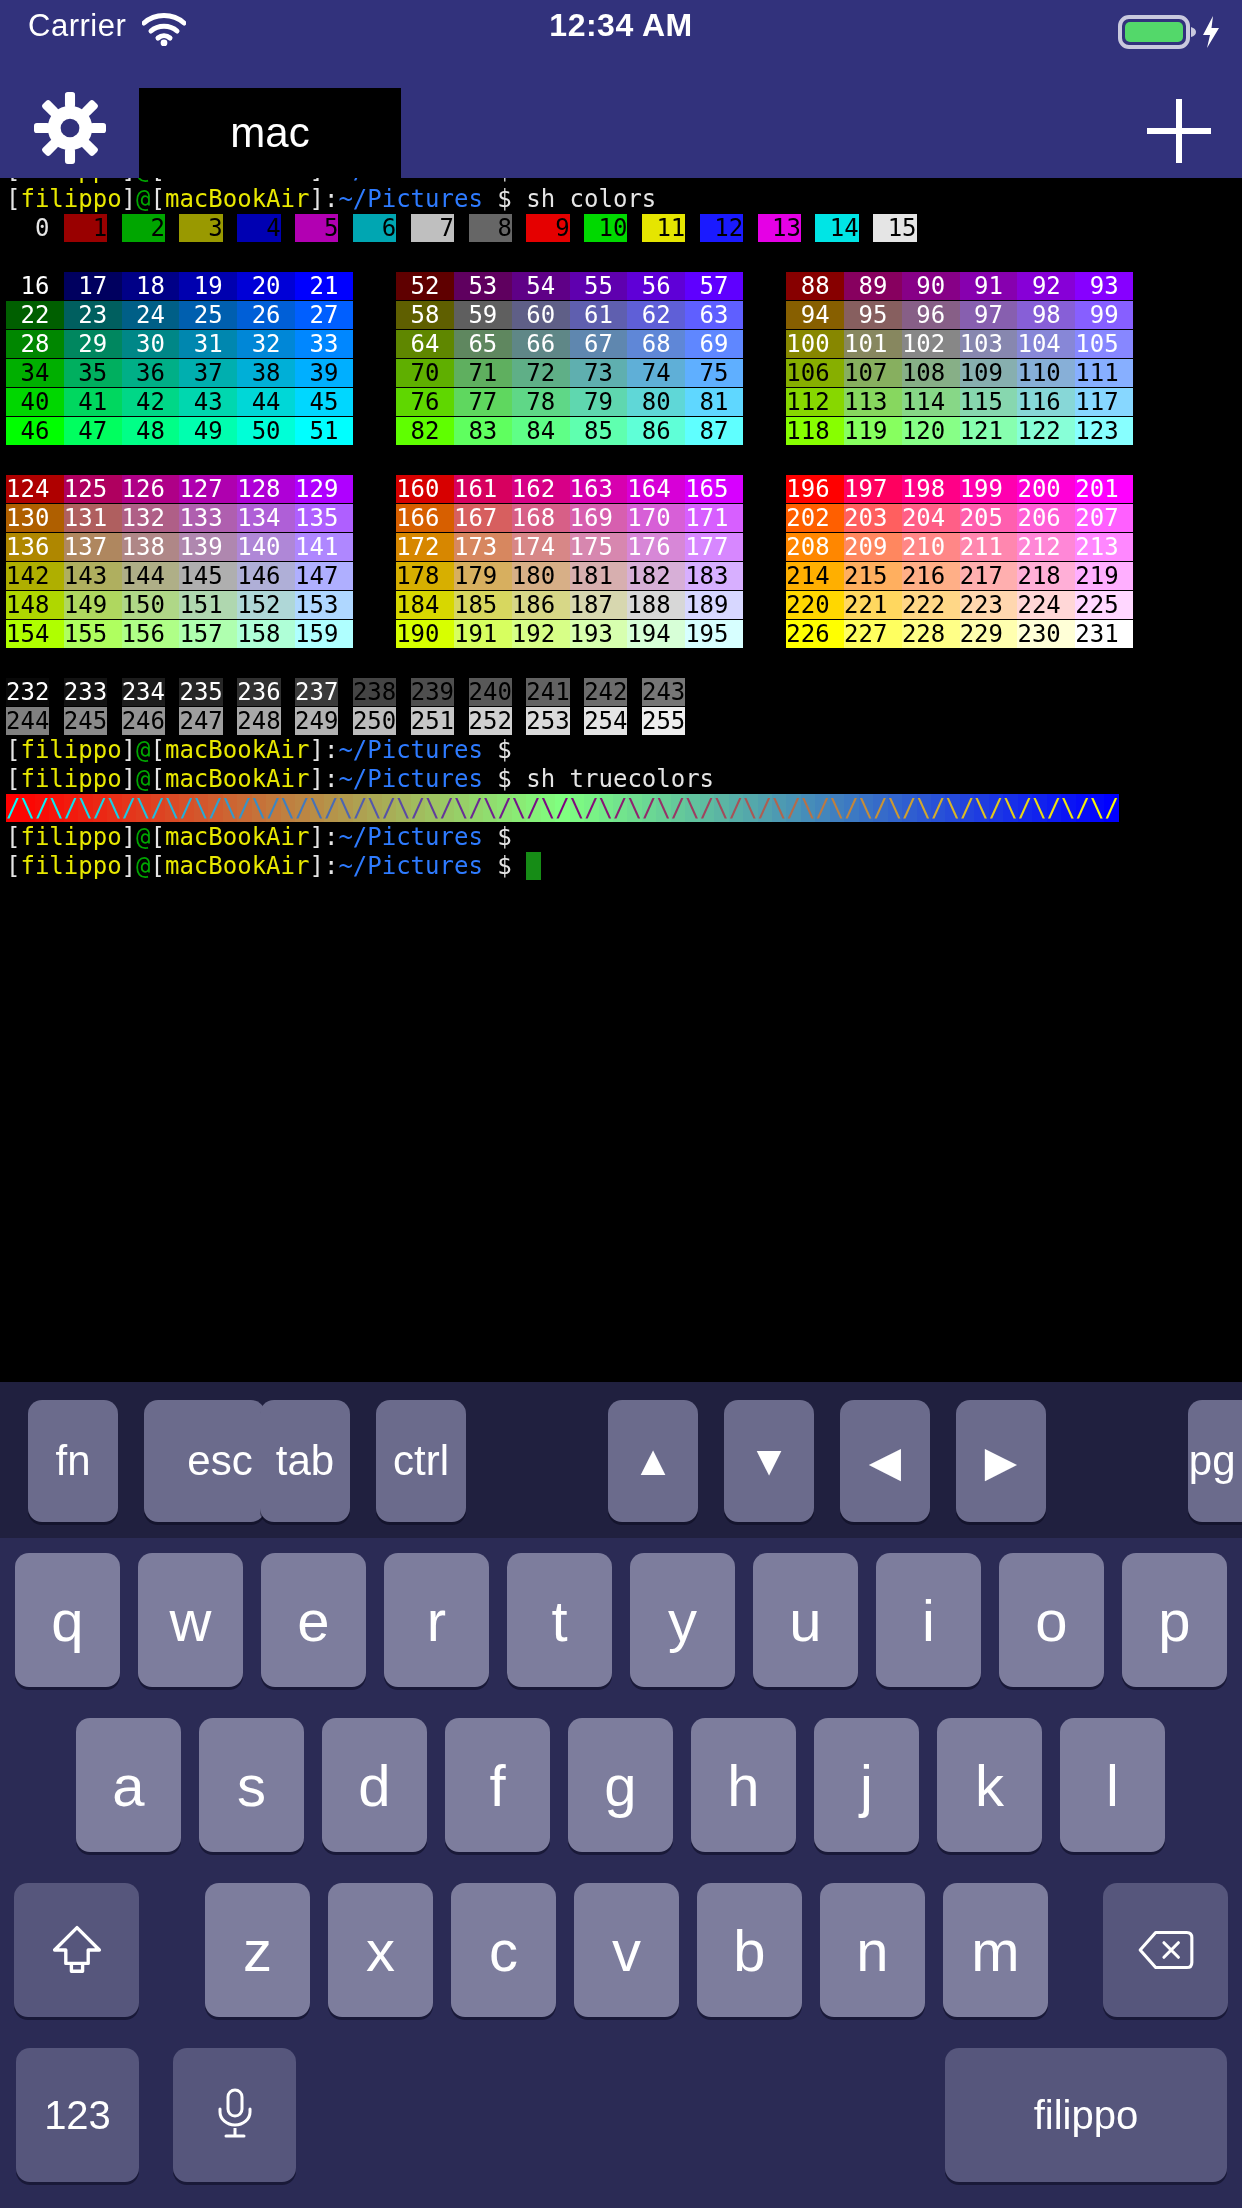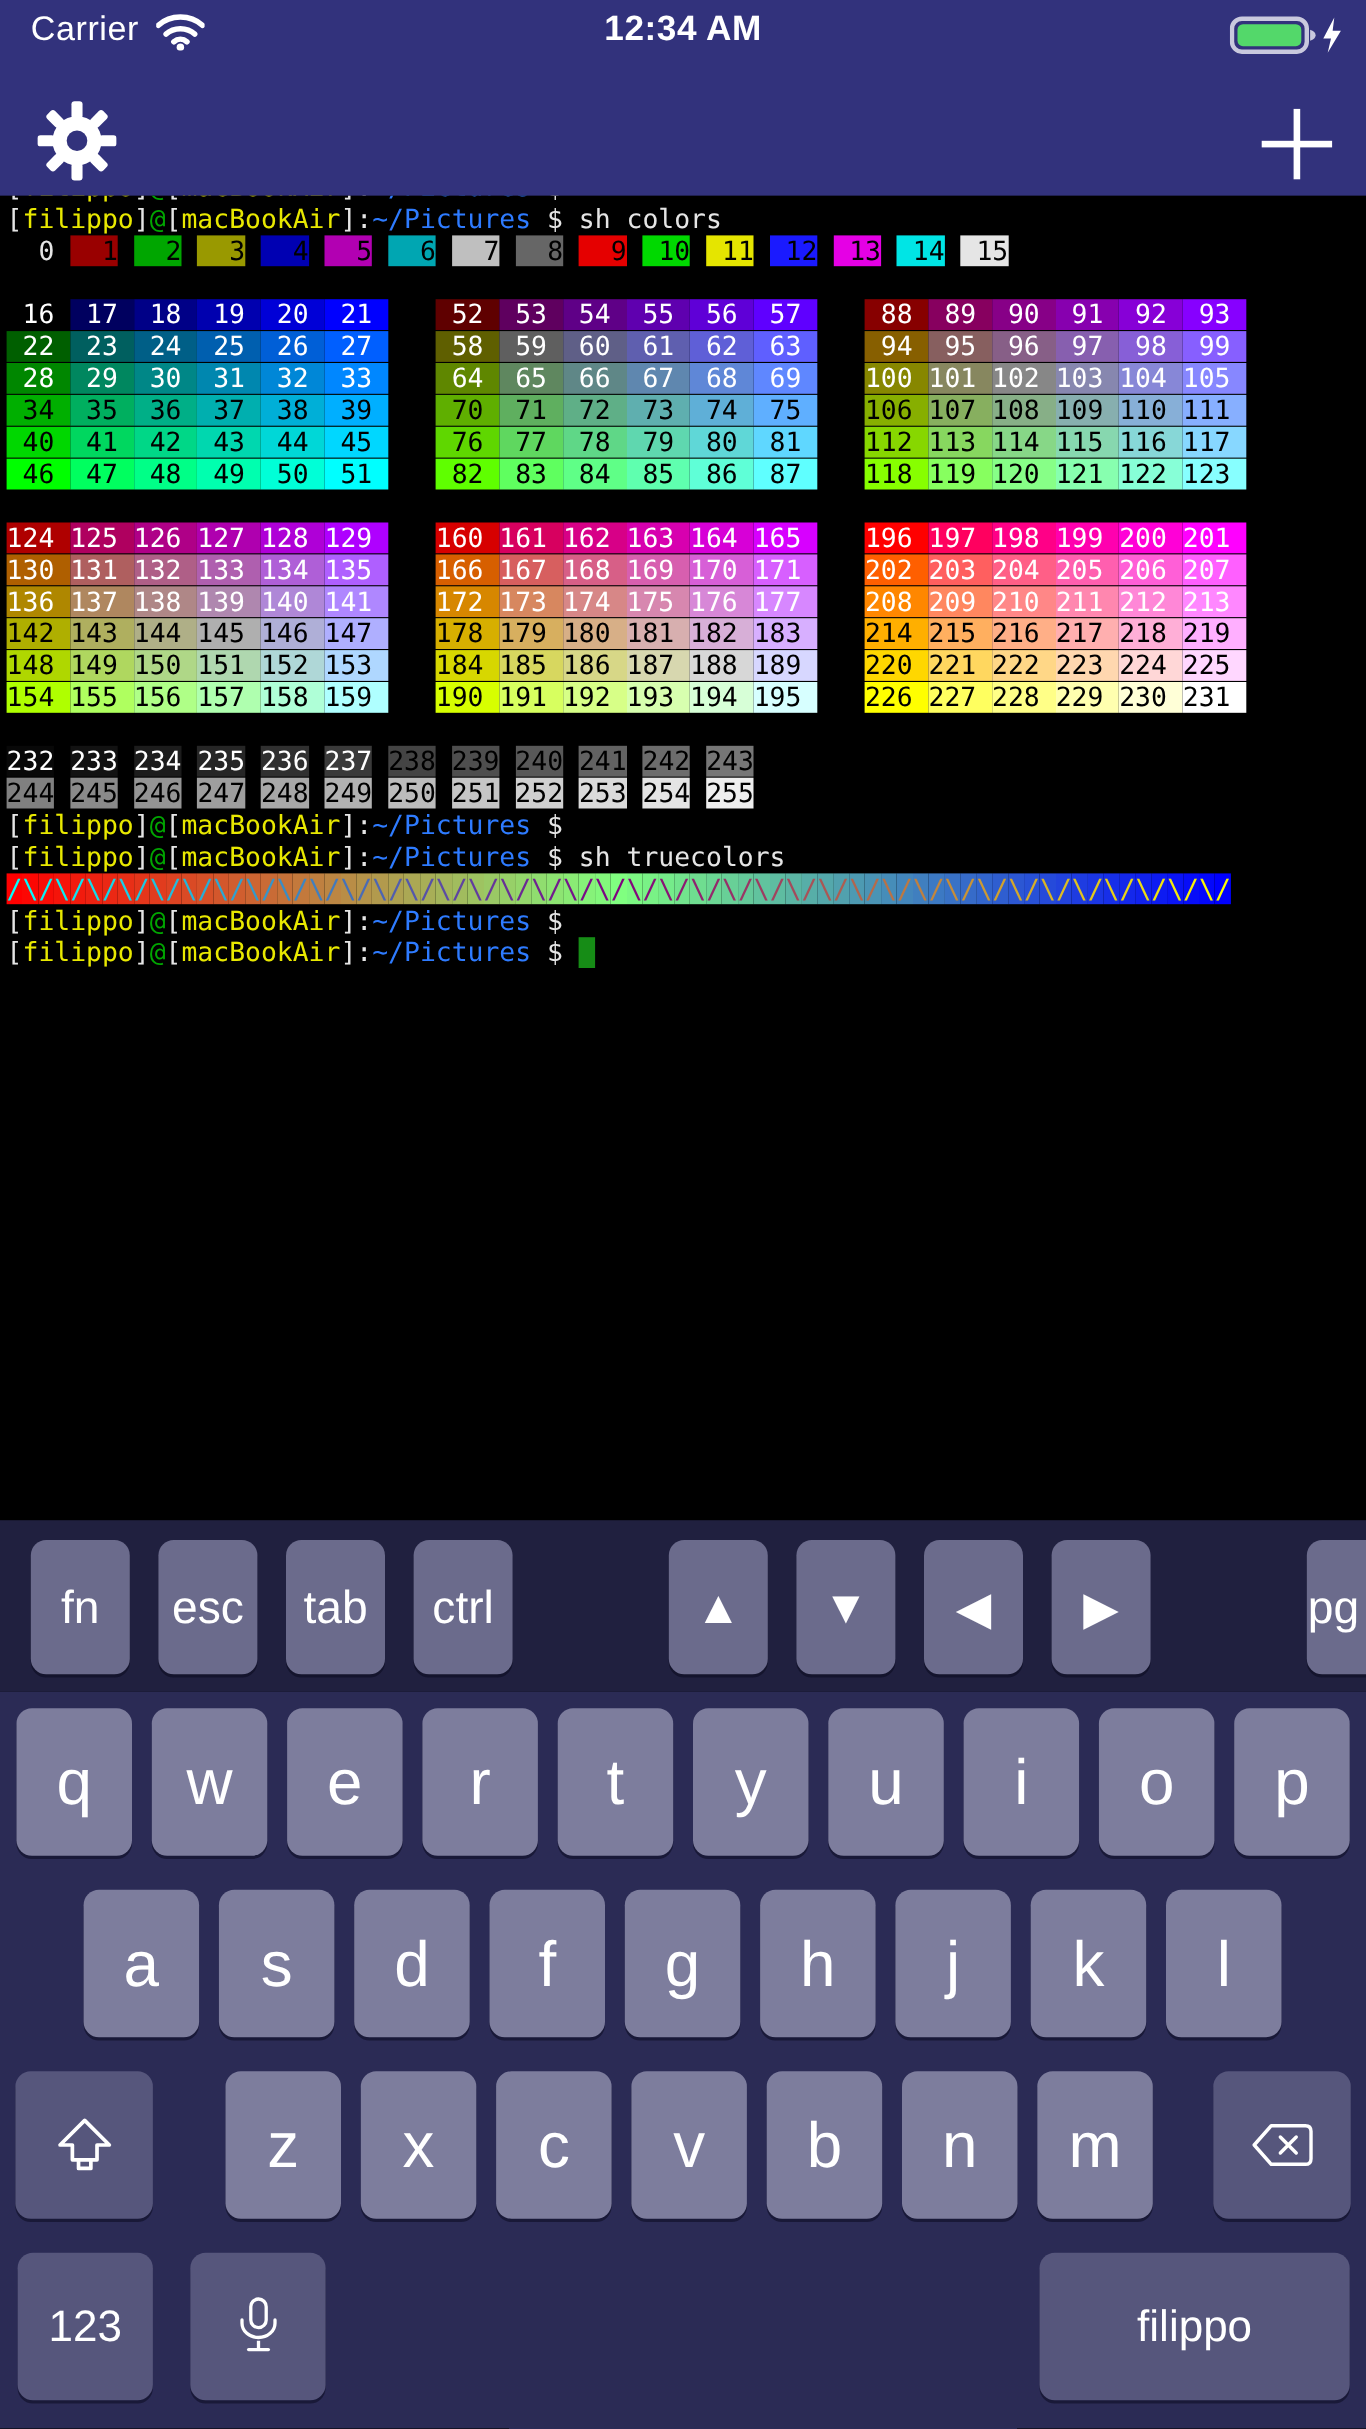--- a/index.html
+++ b/index.html
@@ -68,20 +68,23 @@
               <rect x="43" y="0" width="14" height="22" rx="4" transform="rotate(180 50 50)"></rect>
               <rect x="43" y="0" width="14" height="22" rx="4" transform="rotate(225 50 50)"></rect>
               <rect x="43" y="0" width="14" height="22" rx="4" transform="rotate(270 50 50)"></rect>
               <rect x="43" y="0" width="14" height="22" rx="4" transform="rotate(315 50 50)"></rect>
             </g>
           <circle cx="50" cy="50" r="31"></circle>
         </g>
         <circle cx="50" cy="50" r="13" fill="#32327c"></circle>
       </svg>
     </div>
+    <div id="tab">
+      <span>mac</span>
+    </div>
     <div id="plus">
       <svg width="70" height="70" viewBox="0 0 70 70">
         <rect x="32" y="3" width="6" height="64" fill="#fff"></rect>
         <rect x="3" y="32" width="64" height="6" fill="#fff"></rect>
       </svg>
     </div>
   </div>
 
   <div id="term">
       <div class="tline" style="top: -22px;"><span style="color: rgb(229, 229, 229);">[</span><span style="color: rgb(232, 232, 0);">filippo</span><span style="color: rgb(229, 229, 229);">]</span><span style="color: rgb(0, 166, 0);">@</span><span style="color: rgb(229, 229, 229);">[</span><span style="color: rgb(232, 232, 0);">macBookAir</span><span style="color: rgb(229, 229, 229);">]</span><span style="color: rgb(229, 229, 229);">:</span><span style="color: rgb(46, 123, 255);">~/Pictures</span><span style="color: rgb(229, 229, 229);"> $</span></div>
@@ -106,21 +109,21 @@
       <div class="tline" style="top: 529px;"><span style="color: rgb(0, 0, 0); background: rgb(128, 128, 128);">244</span><span> </span><span style="color: rgb(0, 0, 0); background: rgb(138, 138, 138);">245</span><span> </span><span style="color: rgb(0, 0, 0); background: rgb(148, 148, 148);">246</span><span> </span><span style="color: rgb(0, 0, 0); background: rgb(158, 158, 158);">247</span><span> </span><span style="color: rgb(0, 0, 0); background: rgb(168, 168, 168);">248</span><span> </span><span style="color: rgb(0, 0, 0); background: rgb(178, 178, 178);">249</span><span> </span><span style="color: rgb(0, 0, 0); background: rgb(188, 188, 188);">250</span><span> </span><span style="color: rgb(0, 0, 0); background: rgb(198, 198, 198);">251</span><span> </span><span style="color: rgb(0, 0, 0); background: rgb(208, 208, 208);">252</span><span> </span><span style="color: rgb(0, 0, 0); background: rgb(218, 218, 218);">253</span><span> </span><span style="color: rgb(0, 0, 0); background: rgb(228, 228, 228);">254</span><span> </span><span style="color: rgb(0, 0, 0); background: rgb(238, 238, 238);">255</span><span> </span></div>
       <div class="tline" style="top: 558px;"><span style="color: rgb(229, 229, 229);">[</span><span style="color: rgb(232, 232, 0);">filippo</span><span style="color: rgb(229, 229, 229);">]</span><span style="color: rgb(0, 166, 0);">@</span><span style="color: rgb(229, 229, 229);">[</span><span style="color: rgb(232, 232, 0);">macBookAir</span><span style="color: rgb(229, 229, 229);">]</span><span style="color: rgb(229, 229, 229);">:</span><span style="color: rgb(46, 123, 255);">~/Pictures</span><span style="color: rgb(229, 229, 229);"> $</span></div>
       <div class="tline" style="top: 587px;"><span style="color: rgb(229, 229, 229);">[</span><span style="color: rgb(232, 232, 0);">filippo</span><span style="color: rgb(229, 229, 229);">]</span><span style="color: rgb(0, 166, 0);">@</span><span style="color: rgb(229, 229, 229);">[</span><span style="color: rgb(232, 232, 0);">macBookAir</span><span style="color: rgb(229, 229, 229);">]</span><span style="color: rgb(229, 229, 229);">:</span><span style="color: rgb(46, 123, 255);">~/Pictures</span><span style="color: rgb(229, 229, 229);"> $</span><span> sh truecolors</span></div>
       <div class="tline" style="top: 616px;"><span style="color: rgb(0, 255, 255); background: rgb(255, 0, 0);">/</span><span style="color: rgb(3, 248, 252); background: rgb(252, 7, 3);">\</span><span style="color: rgb(7, 242, 248); background: rgb(248, 13, 7);">/</span><span style="color: rgb(10, 235, 245); background: rgb(245, 20, 10);">\</span><span style="color: rgb(13, 228, 242); background: rgb(242, 27, 13);">/</span><span style="color: rgb(17, 221, 238); background: rgb(238, 34, 17);">\</span><span style="color: rgb(20, 215, 235); background: rgb(235, 40, 20);">/</span><span style="color: rgb(23, 208, 232); background: rgb(232, 47, 23);">\</span><span style="color: rgb(27, 201, 228); background: rgb(228, 54, 27);">/</span><span style="color: rgb(30, 195, 225); background: rgb(225, 60, 30);">\</span><span style="color: rgb(34, 188, 221); background: rgb(221, 67, 34);">/</span><span style="color: rgb(37, 181, 218); background: rgb(218, 74, 37);">\</span><span style="color: rgb(40, 174, 215); background: rgb(215, 81, 40);">/</span><span style="color: rgb(44, 168, 211); background: rgb(211, 87, 44);">\</span><span style="color: rgb(47, 161, 208); background: rgb(208, 94, 47);">/</span><span style="color: rgb(50, 154, 205); background: rgb(205, 101, 50);">\</span><span style="color: rgb(54, 148, 201); background: rgb(201, 107, 54);">/</span><span style="color: rgb(57, 141, 198); background: rgb(198, 114, 57);">\</span><span style="color: rgb(60, 134, 195); background: rgb(195, 121, 60);">/</span><span style="color: rgb(64, 127, 191); background: rgb(191, 128, 64);">\</span><span style="color: rgb(67, 121, 188); background: rgb(188, 134, 67);">/</span><span style="color: rgb(70, 114, 185); background: rgb(185, 141, 70);">\</span><span style="color: rgb(74, 107, 181); background: rgb(181, 148, 74);">/</span><span style="color: rgb(77, 101, 178); background: rgb(178, 154, 77);">\</span><span style="color: rgb(81, 94, 174); background: rgb(174, 161, 81);">/</span><span style="color: rgb(84, 87, 171); background: rgb(171, 168, 84);">\</span><span style="color: rgb(87, 81, 168); background: rgb(168, 174, 87);">/</span><span style="color: rgb(91, 74, 164); background: rgb(164, 181, 91);">\</span><span style="color: rgb(94, 67, 161); background: rgb(161, 188, 94);">/</span><span style="color: rgb(97, 60, 158); background: rgb(158, 195, 97);">\</span><span style="color: rgb(101, 54, 154); background: rgb(154, 201, 101);">/</span><span style="color: rgb(104, 47, 151); background: rgb(151, 208, 104);">\</span><span style="color: rgb(107, 40, 148); background: rgb(148, 215, 107);">/</span><span style="color: rgb(111, 34, 144); background: rgb(144, 221, 111);">\</span><span style="color: rgb(114, 27, 141); background: rgb(141, 228, 114);">/</span><span style="color: rgb(117, 20, 138); background: rgb(138, 235, 117);">\</span><span style="color: rgb(121, 13, 134); background: rgb(134, 242, 121);">/</span><span style="color: rgb(124, 7, 131); background: rgb(131, 248, 124);">\</span><span style="color: rgb(127, 0, 127); background: rgb(128, 255, 128);">/</span><span style="color: rgb(131, 7, 124); background: rgb(124, 248, 131);">\</span><span style="color: rgb(134, 13, 121); background: rgb(121, 242, 134);">/</span><span style="color: rgb(138, 20, 117); background: rgb(117, 235, 138);">\</span><span style="color: rgb(141, 27, 114); background: rgb(114, 228, 141);">/</span><span style="color: rgb(144, 34, 111); background: rgb(111, 221, 144);">\</span><span style="color: rgb(148, 40, 107); background: rgb(107, 215, 148);">/</span><span style="color: rgb(151, 47, 104); background: rgb(104, 208, 151);">\</span><span style="color: rgb(154, 54, 101); background: rgb(101, 201, 154);">/</span><span style="color: rgb(158, 60, 97); background: rgb(97, 195, 158);">\</span><span style="color: rgb(161, 67, 94); background: rgb(94, 188, 161);">/</span><span style="color: rgb(164, 74, 91); background: rgb(91, 181, 164);">\</span><span style="color: rgb(168, 81, 87); background: rgb(87, 174, 168);">/</span><span style="color: rgb(171, 87, 84); background: rgb(84, 168, 171);">\</span><span style="color: rgb(174, 94, 81); background: rgb(81, 161, 174);">/</span><span style="color: rgb(178, 101, 77); background: rgb(77, 154, 178);">\</span><span style="color: rgb(181, 107, 74); background: rgb(74, 148, 181);">/</span><span style="color: rgb(185, 114, 70); background: rgb(70, 141, 185);">\</span><span style="color: rgb(188, 121, 67); background: rgb(67, 134, 188);">/</span><span style="color: rgb(191, 128, 64); background: rgb(64, 127, 191);">\</span><span style="color: rgb(195, 134, 60); background: rgb(60, 121, 195);">/</span><span style="color: rgb(198, 141, 57); background: rgb(57, 114, 198);">\</span><span style="color: rgb(201, 148, 54); background: rgb(54, 107, 201);">/</span><span style="color: rgb(205, 154, 50); background: rgb(50, 101, 205);">\</span><span style="color: rgb(208, 161, 47); background: rgb(47, 94, 208);">/</span><span style="color: rgb(211, 168, 44); background: rgb(44, 87, 211);">\</span><span style="color: rgb(215, 174, 40); background: rgb(40, 81, 215);">/</span><span style="color: rgb(218, 181, 37); background: rgb(37, 74, 218);">\</span><span style="color: rgb(221, 188, 34); background: rgb(34, 67, 221);">/</span><span style="color: rgb(225, 195, 30); background: rgb(30, 60, 225);">\</span><span style="color: rgb(228, 201, 27); background: rgb(27, 54, 228);">/</span><span style="color: rgb(232, 208, 23); background: rgb(23, 47, 232);">\</span><span style="color: rgb(235, 215, 20); background: rgb(20, 40, 235);">/</span><span style="color: rgb(238, 221, 17); background: rgb(17, 34, 238);">\</span><span style="color: rgb(242, 228, 13); background: rgb(13, 27, 242);">/</span><span style="color: rgb(245, 235, 10); background: rgb(10, 20, 245);">\</span><span style="color: rgb(248, 242, 7); background: rgb(7, 13, 248);">/</span><span style="color: rgb(252, 248, 3); background: rgb(3, 7, 252);">\</span><span style="color: rgb(255, 255, 0); background: rgb(0, 0, 255);">/</span></div>
       <div class="tline" style="top: 645px;"><span style="color: rgb(229, 229, 229);">[</span><span style="color: rgb(232, 232, 0);">filippo</span><span style="color: rgb(229, 229, 229);">]</span><span style="color: rgb(0, 166, 0);">@</span><span style="color: rgb(229, 229, 229);">[</span><span style="color: rgb(232, 232, 0);">macBookAir</span><span style="color: rgb(229, 229, 229);">]</span><span style="color: rgb(229, 229, 229);">:</span><span style="color: rgb(46, 123, 255);">~/Pictures</span><span style="color: rgb(229, 229, 229);"> $</span></div>
       <div class="tline" style="top: 674px;"><span style="color: rgb(229, 229, 229);">[</span><span style="color: rgb(232, 232, 0);">filippo</span><span style="color: rgb(229, 229, 229);">]</span><span style="color: rgb(0, 166, 0);">@</span><span style="color: rgb(229, 229, 229);">[</span><span style="color: rgb(232, 232, 0);">macBookAir</span><span style="color: rgb(229, 229, 229);">]</span><span style="color: rgb(229, 229, 229);">:</span><span style="color: rgb(46, 123, 255);">~/Pictures</span><span style="color: rgb(229, 229, 229);"> $</span><span> </span><span style="background: rgb(22, 140, 22);"> </span></div>
     </div>
 
   <div id="kb-acc">
       <div class="key acckey" style="left: 28px; top: 18px; width: 90px; height: 122px; background: rgb(107, 107, 140);">fn</div>
-      <div class="key acckey" style="left: 144px; top: 18px; width: 90px; height: 122px; background: rgb(107, 107, 140);">esc</div>
+      <div class="key acckey" style="left: 144px; top: 18px; width: 90px; height: 122px; background: rgb(107, 107, 140); padding-left: 31px;">esc</div>
       <div class="key acckey" style="left: 260px; top: 18px; width: 90px; height: 122px; background: rgb(107, 107, 140);">tab</div>
       <div class="key acckey" style="left: 376px; top: 18px; width: 90px; height: 122px; background: rgb(107, 107, 140);">ctrl</div>
       <div class="key acckey" style="left: 608px; top: 18px; width: 90px; height: 122px; background: rgb(107, 107, 140);">▲</div>
       <div class="key acckey" style="left: 724px; top: 18px; width: 90px; height: 122px; background: rgb(107, 107, 140);">▼</div>
       <div class="key acckey" style="left: 840px; top: 18px; width: 90px; height: 122px; background: rgb(107, 107, 140);">◀</div>
       <div class="key acckey" style="left: 956px; top: 18px; width: 90px; height: 122px; background: rgb(107, 107, 140);">▶</div>
       <div class="key acckey" style="left: 1188px; top: 18px; width: 90px; height: 122px; background: rgb(107, 107, 140);">pg▼</div>
     </div>
 
   <div id="kb-main">

